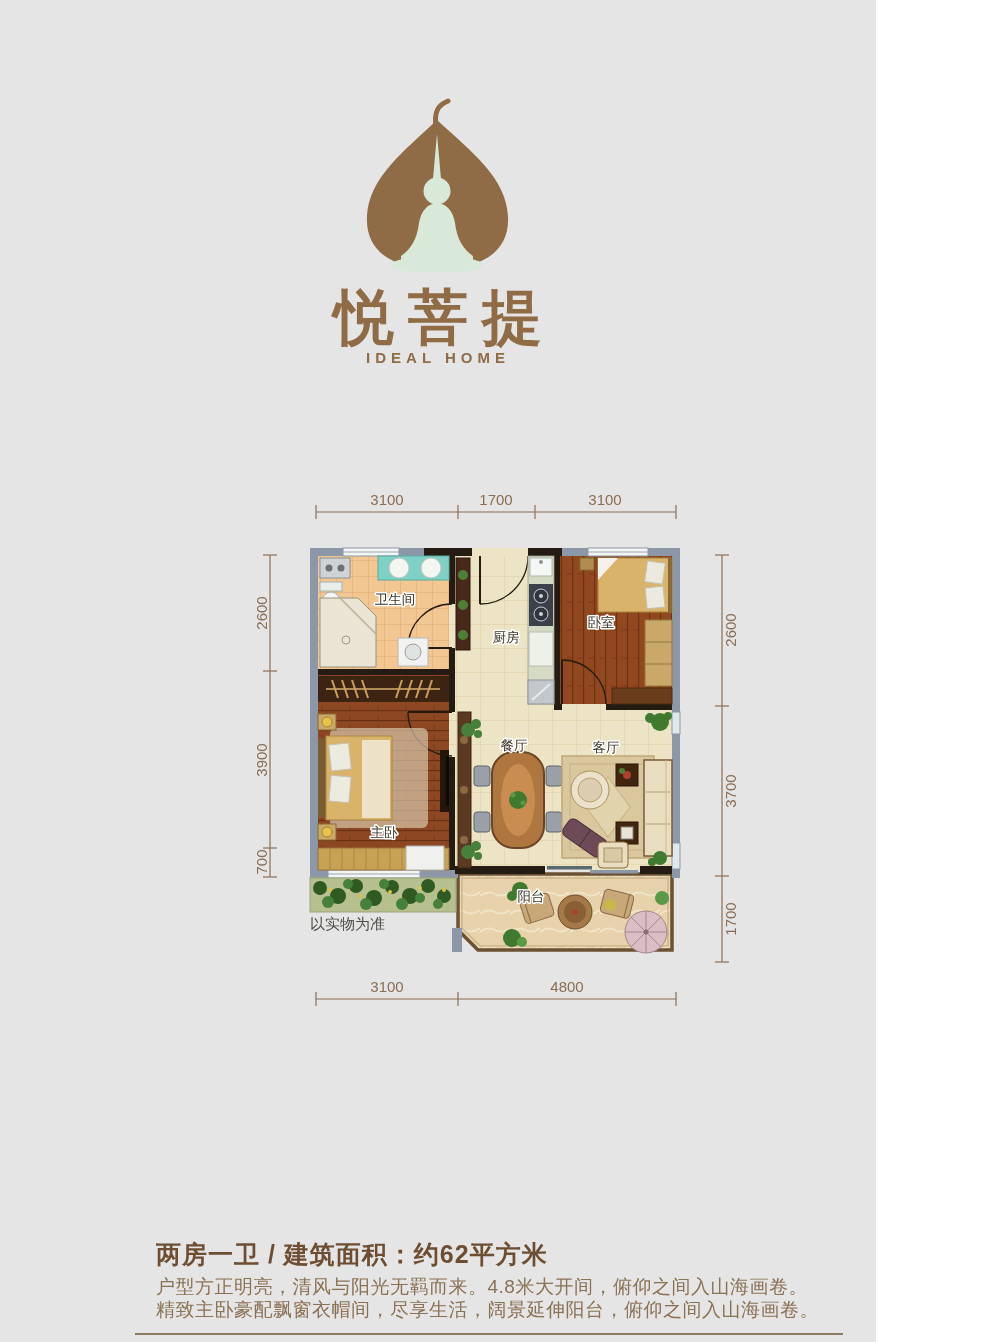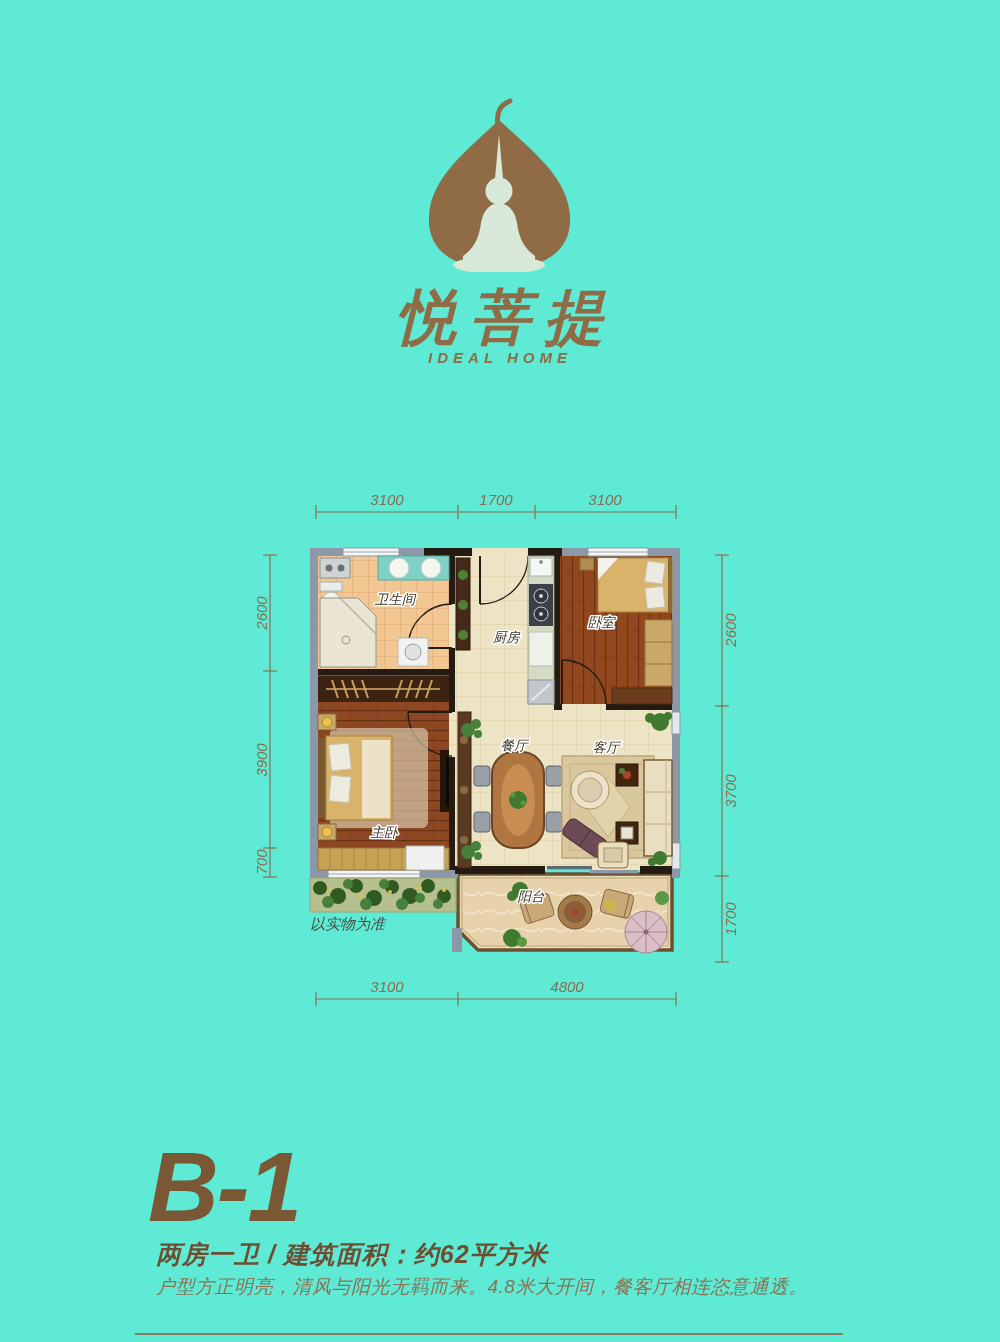--- a/index.html
+++ b/index.html
@@ -1,20 +1,19 @@
 <!DOCTYPE html>
 <html><head>
 <meta charset="utf-8">
 <style>
   html,body{margin:0;padding:0;}
   .page{
-    position:relative;width:1000px;height:1342px;overflow:hidden;
-    background:#5eead4;
+    position:relative;width:876px;height:1342px;overflow:hidden;
+    background:#e5e5e5;
     font-family:"Liberation Sans","DejaVu Sans",sans-serif;
-    font-style:italic;
   }
   
   .logo{position:absolute;top:96px;left:0;width:100%;text-align:center;}
   .leaf-svg{display:block;margin:0 auto;}
   .brand-cn{
     margin-top:14px;font-size:60px;font-weight:bold;color:#8f6c45;
     letter-spacing:14px;padding-left:14px;line-height:1.05;
   }
   .brand-en{
     margin-top:0;font-size:15px;font-weight:bold;color:#8f6c45;
@@ -411,20 +410,20 @@
       <text class="rlabel" x="601" y="627">卧室</text>
       <text class="rlabel" x="384" y="837">主卧</text>
       <text class="rlabel" x="514" y="750">餐厅</text>
       <text class="rlabel" x="606" y="752">客厅</text>
       <text class="rlabel" x="531" y="901">阳台</text>
     </g>
 
     <text class="caption" x="310" y="929">以实物为准</text>
   </svg>
 
-  <div class="unit-code">B-1</div>
   <div class="unit-summary">两房一卫 / 建筑面积：约62平方米</div>
   <div class="unit-desc">
-    <div>户型方正明亮，清风与阳光无羁而来。4.8米大开间，餐客厅相连恣意通透。</div>
+    <div>户型方正明亮，清风与阳光无羁而来。4.8米大开间，俯仰之间入山海画卷。</div>
+    <div>精致主卧豪配飘窗衣帽间，尽享生活，阔景延伸阳台，俯仰之间入山海画卷。</div>
   </div>
   <div class="rule"></div>
 
 </div>
 
 </body></html>

